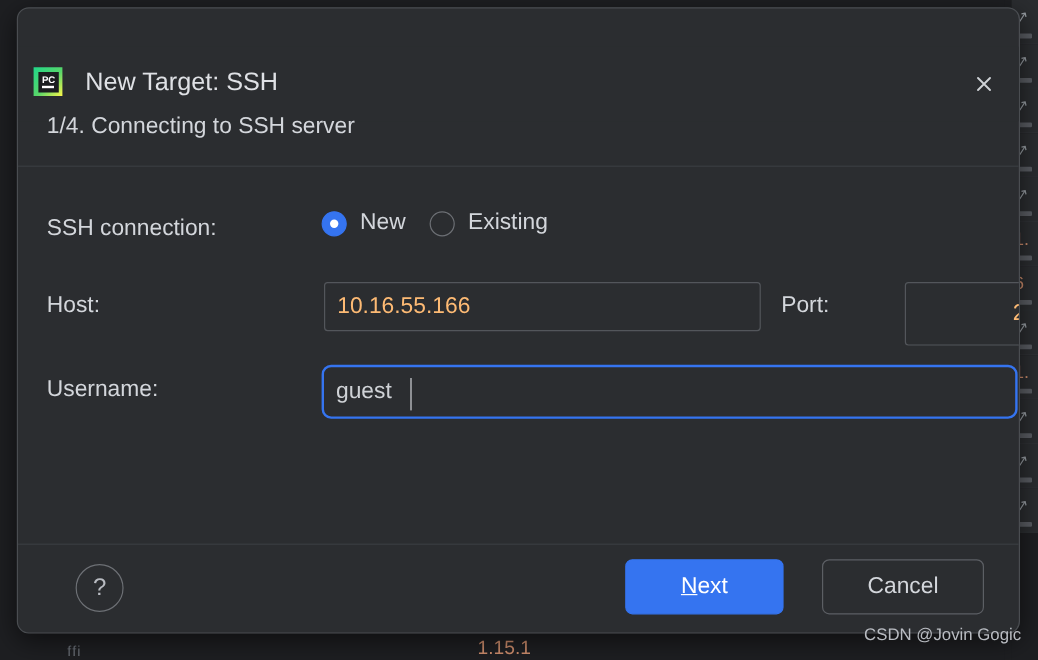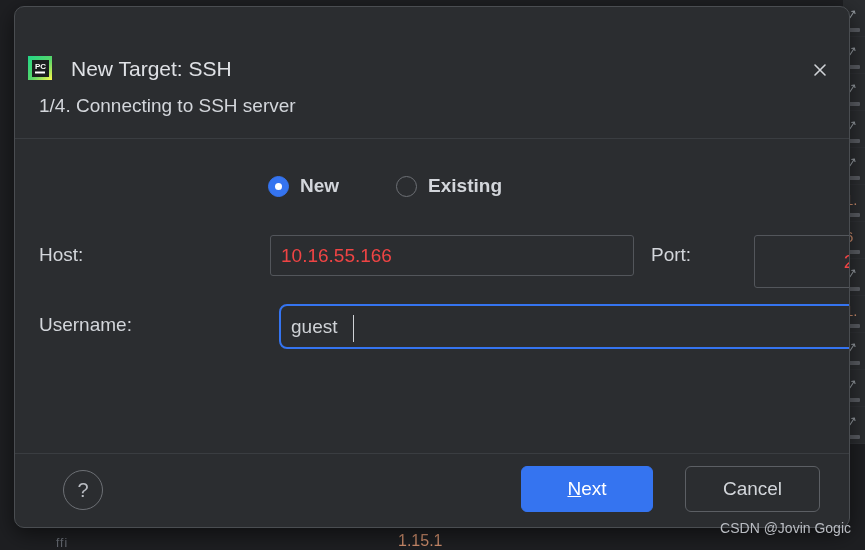--- a/index.html
+++ b/index.html
@@ -92,53 +92,53 @@
   }
 
   
   .dlg-body { position: absolute; left: 0; right: 0; top: 132px; bottom: 74px; }
 
   .row { position: absolute; left: 24px; right: 14px; }
   .lbl { position: absolute; left: 0; font-size: 19px; color: #d3d6db; white-space: nowrap; }
 
   
   .row-conn { top: 36px; height: 34px; }
-  .radio-group { position: absolute; left: 229px; top: 0; display: flex; align-items: center; gap: 57px; font-weight: bold; }
+  .radio-group { position: absolute; left: 229px; top: 0; display: flex; align-items: center; gap: 20px; }
   .radio-opt { display: flex; align-items: center; gap: 11px; cursor: pointer; }
   .radio-mark {
     width: 21px; height: 21px; border-radius: 50%;
     display: flex; align-items: center; justify-content: center;
     flex: none;
   }
   .radio-mark.on { background: #3574f0; border: 1px solid #3574f0; }
   .radio-mark.on::after { content: ""; width: 7px; height: 7px; border-radius: 50%; background: #ffffff; }
   .radio-mark.off { background: transparent; border: 1px solid #6d7075; }
   .radio-label { font-size: 19px; color: #d3d6db; }
 
   
   .row-host { top: 96px; height: 44px; }
   .row-user { top: 165px; height: 46px; }
 
   .input {
     position: absolute;
     background: #2b2d30;
     border: 1px solid #53565b;
     border-radius: 3px;
-    color: #ef4444;
+    color: #fdba74;
     font-family: "Liberation Sans", sans-serif;
     font-size: 19px;
     padding: 0 10px;
     outline: none;
   }
   .input-host { left: 231px; top: 0; width: 364px; height: 41px; }
   .input-port { left: 686px; top: 0; width: 122px; height: 53px; text-align: right; margin-left: 29px; }
   .lbl-port { position: absolute; left: 612px; top: 9px; font-size: 19px; color: #d3d6db; }
 
   .input-user-wrap {
-    position: absolute; left: 240px; top: 0; width: 580px; height: 45px;
+    position: absolute; left: 229px; top: 0; width: 580px; height: 45px;
     border: 2px solid #3574f0; border-radius: 8px;
     background: #2b2d30;
     display: flex; align-items: flex-end;
   }
   .input-user {
     flex: 1; height: 100%;
     background: transparent; border: none; outline: none;
     color: #cfd2d6; font-size: 19px;
     font-family: "Liberation Sans", sans-serif;
     padding: 0 10px;
@@ -276,20 +276,21 @@
         </svg>
       </div>
     </div>
 
     <div class="dlg-step">1/4. Connecting to SSH server</div>
     <div class="sep-top"></div>
 
     <div class="dlg-body">
 
       <div class="row row-conn">
+        <div class="lbl" style="top:5px;">SSH connection:</div>
         <div class="radio-group">
           <div class="radio-opt">
             <span class="radio-mark on"></span>
             <span class="radio-label">New</span>
           </div>
           <div class="radio-opt">
             <span class="radio-mark off"></span>
             <span class="radio-label">Existing</span>
           </div>
         </div>

